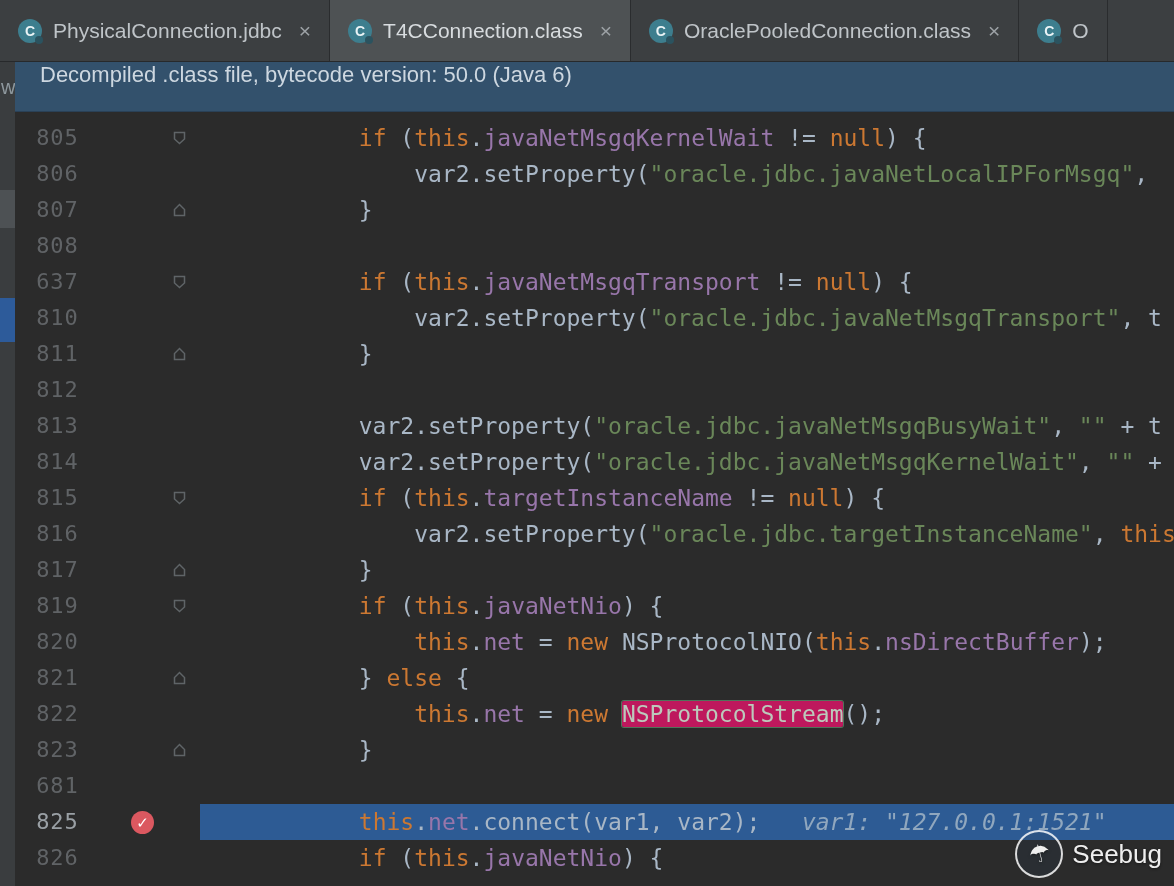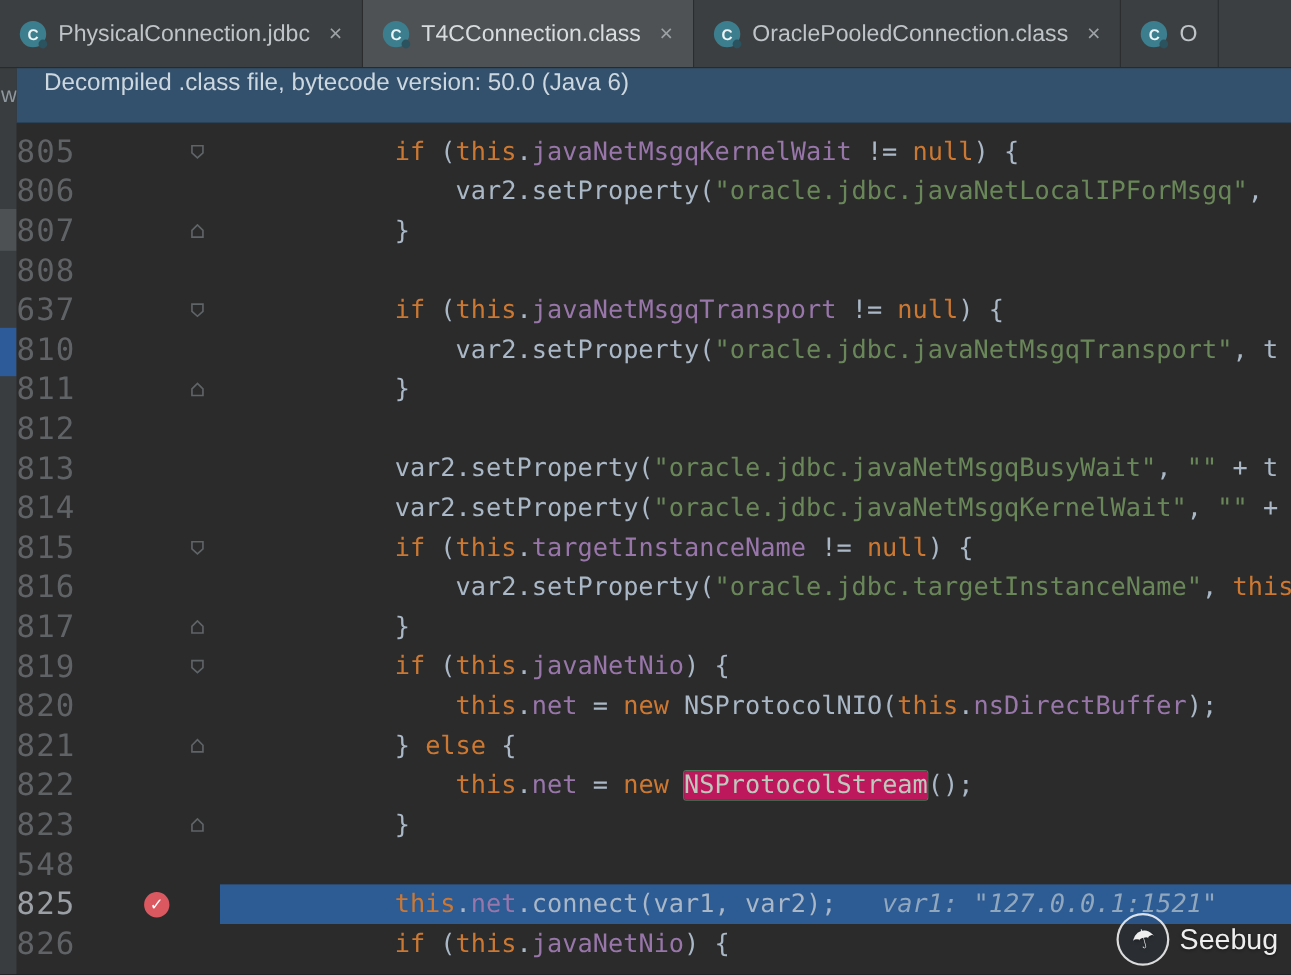--- a/index.html
+++ b/index.html
@@ -30,22 +30,22 @@
              overflow:hidden;z-index:5}
   .strip-text{position:absolute;top:14px;left:1px;color:#8e989e;font-size:20px;white-space:nowrap}
   .strip-block-gray{position:absolute;top:128px;left:0;width:15px;height:38px;background:#4d5154}
   .strip-block-blue{position:absolute;top:236px;left:0;width:15px;height:44px;background:#2d5b9a}
 
   
   .editor{position:absolute;top:112px;left:15px;right:0;bottom:0;padding-top:8px;overflow:hidden;
           font-family:"DejaVu Sans Mono",monospace;font-size:23px;background:#2b2b2b}
   .line{position:relative;height:36px;white-space:pre}
   .line.current{background:linear-gradient(to right,transparent 185px,#2d5b94 185px)}
-  .num{position:absolute;left:0;top:0;width:85px;text-align:left;color:#606366;
-       line-height:36px;font-size:28px;letter-spacing:1px}
+  .num{position:absolute;left:0;top:0;width:85px;text-align:center;color:#606366;
+       line-height:36px;font-size:22px;letter-spacing:1px}
   .line.current .num{color:#9aa0a5}
   .code{position:absolute;left:233px;top:0;line-height:36px}
   .tok-d{color:#a9b7c6}
   .tok-k{color:#cc7832}
   .tok-s{color:#6a8759}
   .tok-f{color:#9876aa}
   .tok-hl{color:#bcc9bc;background:#be185d;box-shadow:0 0 0 1px #50735a;border-radius:2px}
   .tok-hint{color:#90a7be;font-style:italic}
   .bp{position:absolute;left:116px;top:7px;width:23px;height:23px;border-radius:50%;background:#db5860;
       color:#fff;font-size:15px;line-height:23px;text-align:center;font-family:"Liberation Sans",sans-serif}
@@ -136,21 +136,21 @@
             <path d="M1.5 1.5 H11.5 V8 L6.5 12.5 L1.5 8 Z" fill="none" stroke="#5f6467" stroke-width="1.5"></path>
           </svg></span><span class="code"><span class="tok-d">        </span><span class="tok-k">if</span><span class="tok-d"> (</span><span class="tok-k">this</span><span class="tok-d">.</span><span class="tok-f">javaNetNio</span><span class="tok-d">) {</span></span></div>
       <div class="line"><span class="num">820</span><span class="code"><span class="tok-d">            </span><span class="tok-k">this</span><span class="tok-d">.</span><span class="tok-f">net</span><span class="tok-d"> = </span><span class="tok-k">new</span><span class="tok-d"> NSProtocolNIO(</span><span class="tok-k">this</span><span class="tok-d">.</span><span class="tok-f">nsDirectBuffer</span><span class="tok-d">);</span></span></div>
       <div class="line"><span class="num">821</span><span class="fold"><svg width="13" height="14" viewBox="0 0 13 14">
             <path d="M1.5 12.5 H11.5 V6.5 L6.5 1.5 L1.5 6.5 Z" fill="none" stroke="#5f6467" stroke-width="1.5"></path>
           </svg></span><span class="code"><span class="tok-d">        } </span><span class="tok-k">else</span><span class="tok-d"> {</span></span></div>
       <div class="line"><span class="num">822</span><span class="code"><span class="tok-d">            </span><span class="tok-k">this</span><span class="tok-d">.</span><span class="tok-f">net</span><span class="tok-d"> = </span><span class="tok-k">new</span><span class="tok-d"> </span><span class="tok-hl">NSProtocolStream</span><span class="tok-d">();</span></span></div>
       <div class="line"><span class="num">823</span><span class="fold"><svg width="13" height="14" viewBox="0 0 13 14">
             <path d="M1.5 12.5 H11.5 V6.5 L6.5 1.5 L1.5 6.5 Z" fill="none" stroke="#5f6467" stroke-width="1.5"></path>
           </svg></span><span class="code"><span class="tok-d">        }</span></span></div>
-      <div class="line"><span class="num">548</span><span class="code"></span></div>
+      <div class="line"><span class="num">681</span><span class="code"></span></div>
       <div class="line current"><span class="num">825</span><span class="bp">✓</span><span class="code"><span class="tok-d">        </span><span class="tok-k">this</span><span class="tok-d">.</span><span class="tok-f">net</span><span class="tok-d">.connect(var1, var2);</span><span class="tok-hint">   var1: "127.0.0.1:1521"</span></span></div>
       <div class="line"><span class="num">826</span><span class="code"><span class="tok-d">        </span><span class="tok-k">if</span><span class="tok-d"> (</span><span class="tok-k">this</span><span class="tok-d">.</span><span class="tok-f">javaNetNio</span><span class="tok-d">) {</span></span></div>
     </div>
 
   <div class="watermark">
     <span class="wm-circle">
       <span class="wm-icon">☂</span>
     </span>
     <span class="wm-text">Seebug</span>
   </div>

